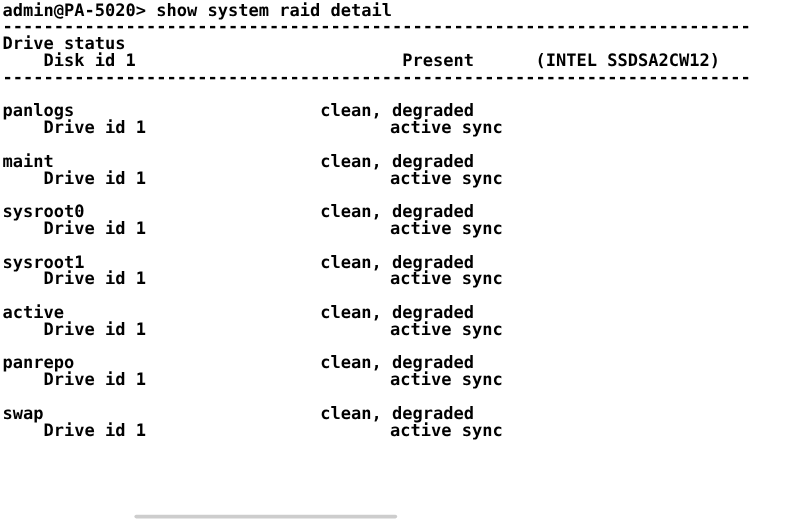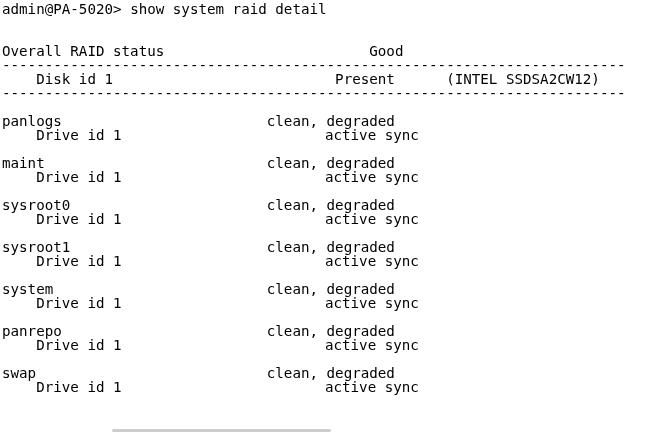--- a/index.html
+++ b/index.html
@@ -21,20 +21,21 @@
     position: absolute;
     top: 2px;
     left: 2px;
     right: 0;
     bottom: 0;
   }
   .line {
     position: relative;
     height: 14px;
     white-space: pre;
+    font-weight: bold;
   }
   .line span {
     position: absolute;
     left: 0;
     top: 0;
     white-space: pre;
   }
   .line span.c4  { left: 4ch; }
   .line span.c31 { left: 31ch; }
   .line span.c35 { left: 35ch; margin-left: 24px; }
@@ -55,29 +56,28 @@
     border-radius: 2px;
   }
 </style>
 </head>
 <body>
 
 <div class="terminal">
 
   <div class="line prompt-line"><span class="cmd">admin@PA-5020&gt; </span><span class="cmd">show system raid detail</span></div>
 
-  <div class="line overall-line">
-    <span>Overall RAID status</span>
-    <span class="c43">Good</span>
-  </div>
 
   <div class="line">
     <span>-------------------------------------------------------------------------</span>
   </div>
 
+  <div class="line">
+    <span>Drive status</span>
+  </div>
 
   <div class="line">
     <span class="c4">Disk id 1</span>
     <span class="c39">Present</span>
     <span class="c52">(INTEL SSDSA2CW12)</span>
   </div>
 
 
   <div class="line">
     <span>-------------------------------------------------------------------------</span>
@@ -123,21 +123,21 @@
       <span class="c31">clean, degraded</span>
     </div>
     <div class="line">
       <span class="c4">Drive id 1</span>
       <span class="c35">active sync</span>
     </div>
   </div>
 
   <div class="partition-block">
     <div class="line">
-      <span>system</span>
+      <span>active</span>
       <span class="c31">clean, degraded</span>
     </div>
     <div class="line">
       <span class="c4">Drive id 1</span>
       <span class="c35">active sync</span>
     </div>
   </div>
 
   <div class="partition-block">
     <div class="line">

